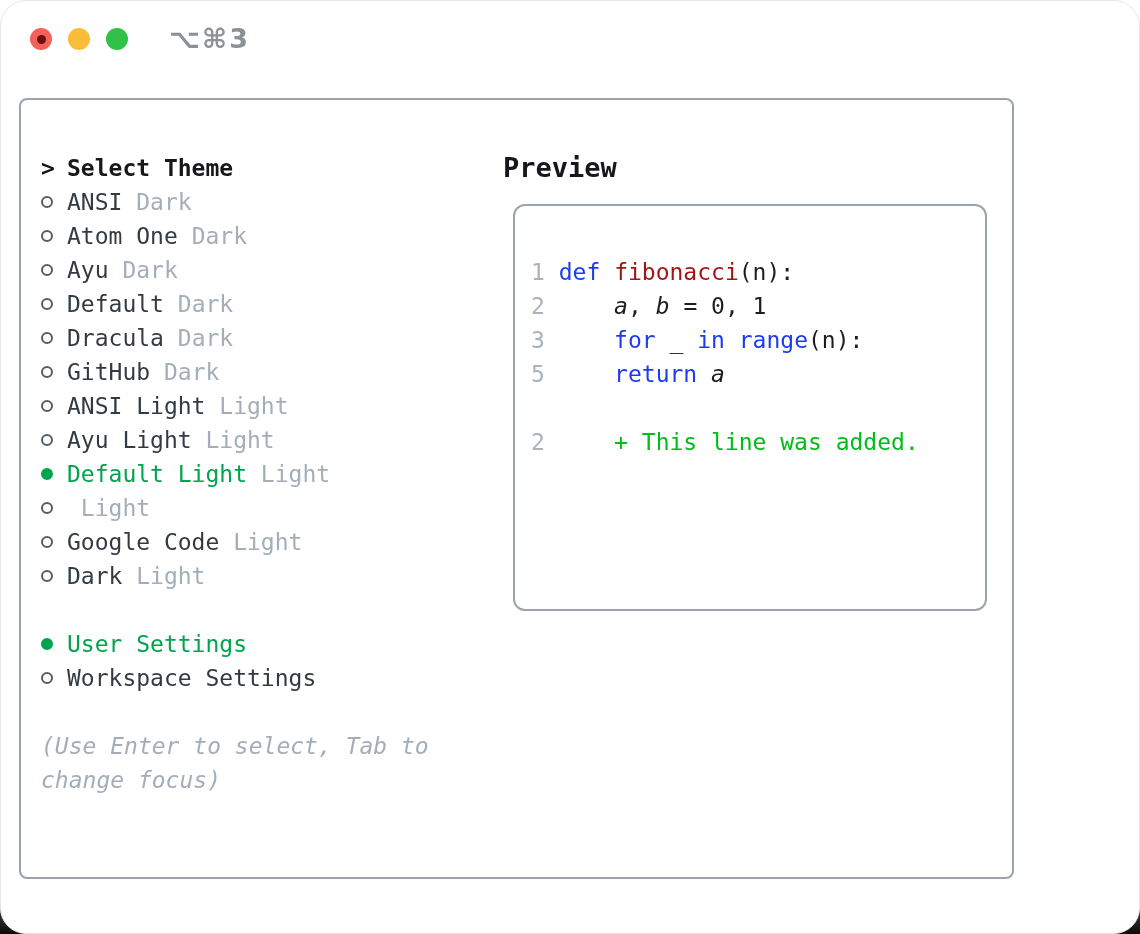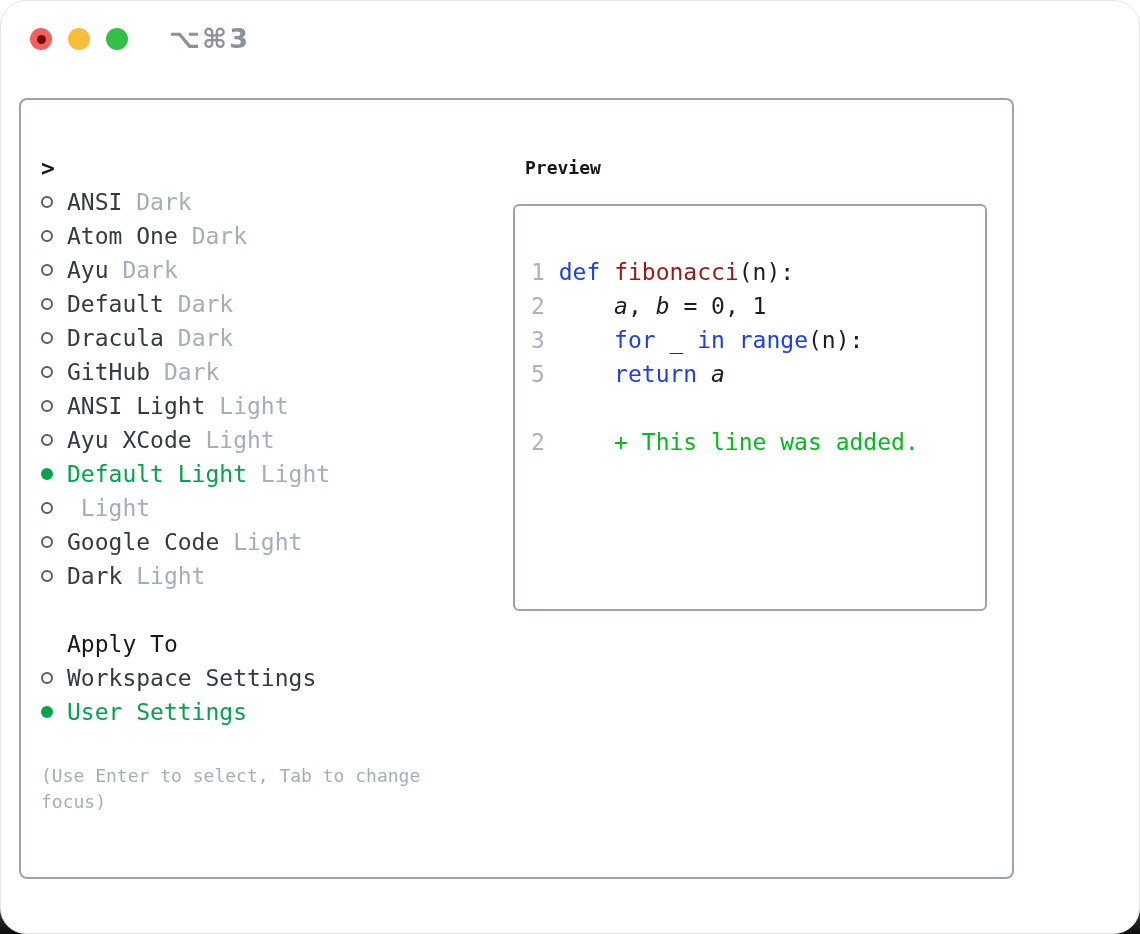--- a/index.html
+++ b/index.html
@@ -44,31 +44,31 @@
   .header-text{font-weight:700;color:var(--header-black);}
   .apply-header{color:var(--header-black);}
   .circle{width:12px;height:12px;border-radius:50%;border:2px solid var(--ring-gray);box-sizing:border-box;display:inline-block;}
   .circle.sel{background:var(--accent-green);border-color:var(--accent-green);}
   .tname{color:var(--name-gray);white-space:pre;}
   .theme-row.sel .tname{color:var(--accent-green);}
   .tvariant{color:var(--muted-gray);margin-left:1ch;white-space:pre;}
   .apply-label{color:var(--name-gray);white-space:pre;}
   .apply-row.sel .apply-label{color:var(--accent-green);}
   .help{
-    margin-top:0;width:412px;font-size:18px;line-height:26px;
-    color:var(--muted-gray);word-spacing:normal;
+    margin-top:0;width:412px;font-size:23px;line-height:34px;
+    color:var(--muted-gray);word-spacing:normal;font-style:italic;
   }
   
   .preview-title{
-    position:absolute;left:504px;top:51px;height:34px;line-height:34px;
-    font-size:18px;font-weight:700;color:var(--header-black);
+    position:absolute;left:482px;top:51px;height:34px;line-height:34px;
+    font-size:27px;font-weight:700;color:var(--header-black);
   }
   .preview-box{
     position:absolute;left:492px;top:104px;width:474px;height:407px;
-    border:2px solid var(--border-gray);border-radius:6px;
+    border:2px solid var(--border-gray);border-radius:12px;
     box-sizing:border-box;background:#fff;
     padding:49px 0 0 16px;overflow:hidden;
   }
   .pline{height:34px;line-height:34px;font-size:23px;white-space:pre;}
   .ln{color:var(--line-number-gray);}
   .c-plain{color:var(--code-plain);}
   .c-kw{color:var(--keyword-blue);}
   .c-fn{color:var(--function-red);}
   .c-var{color:var(--code-plain);font-style:italic;}
   .c-ctx{color:var(--context-gray);}
@@ -91,20 +91,21 @@
     <div class="win-title">⌥⌘3</div>
   </div>
 
   <div class="panel">
 
     <div class="left-col">
       <div class="row">
         <span class="bullet-col">
             <span class="prompt">&gt;</span>
           </span>
+        <span class="header-text">Select Theme</span>
       </div>
 
       <div id="theme-list">
           <div class="row theme-row">
             <span class="bullet-col">
               <span class="circle"></span>
             </span>
             <span class="tname">ANSI</span>
             <span class="tvariant">Dark</span>
           </div>
@@ -147,21 +148,21 @@
             <span class="bullet-col">
               <span class="circle"></span>
             </span>
             <span class="tname">ANSI Light</span>
             <span class="tvariant">Light</span>
           </div>
           <div class="row theme-row">
             <span class="bullet-col">
               <span class="circle"></span>
             </span>
-            <span class="tname">Ayu XCode</span>
+            <span class="tname">Ayu Light</span>
             <span class="tvariant">Light</span>
           </div>
           <div class="row theme-row sel">
             <span class="bullet-col">
               <span class="circle sel"></span>
             </span>
             <span class="tname">Default Light</span>
             <span class="tvariant">Light</span>
           </div>
           <div class="row theme-row">
@@ -181,37 +182,33 @@
             <span class="bullet-col">
               <span class="circle"></span>
             </span>
             <span class="tname">Dark</span>
             <span class="tvariant">Light</span>
           </div>
         </div>
 
       <div class="row spacer"></div>
 
-      <div class="row">
-        <span class="bullet-col"></span>
-        <span class="apply-header">Apply To</span>
-      </div>
 
       <div id="apply-list">
+          <div class="row apply-row sel">
+            <span class="bullet-col">
+              <span class="circle sel"></span>
+            </span>
+            <span class="apply-label">User Settings</span>
+          </div>
           <div class="row apply-row">
             <span class="bullet-col">
               <span class="circle"></span>
             </span>
             <span class="apply-label">Workspace Settings</span>
-          </div>
-          <div class="row apply-row sel">
-            <span class="bullet-col">
-              <span class="circle sel"></span>
-            </span>
-            <span class="apply-label">User Settings</span>
           </div>
         </div>
 
       <div class="row spacer"></div>
 
       <div class="help">(Use Enter to select, Tab to change focus)</div>
     </div>
 
     <div class="preview-title">Preview</div>
 

